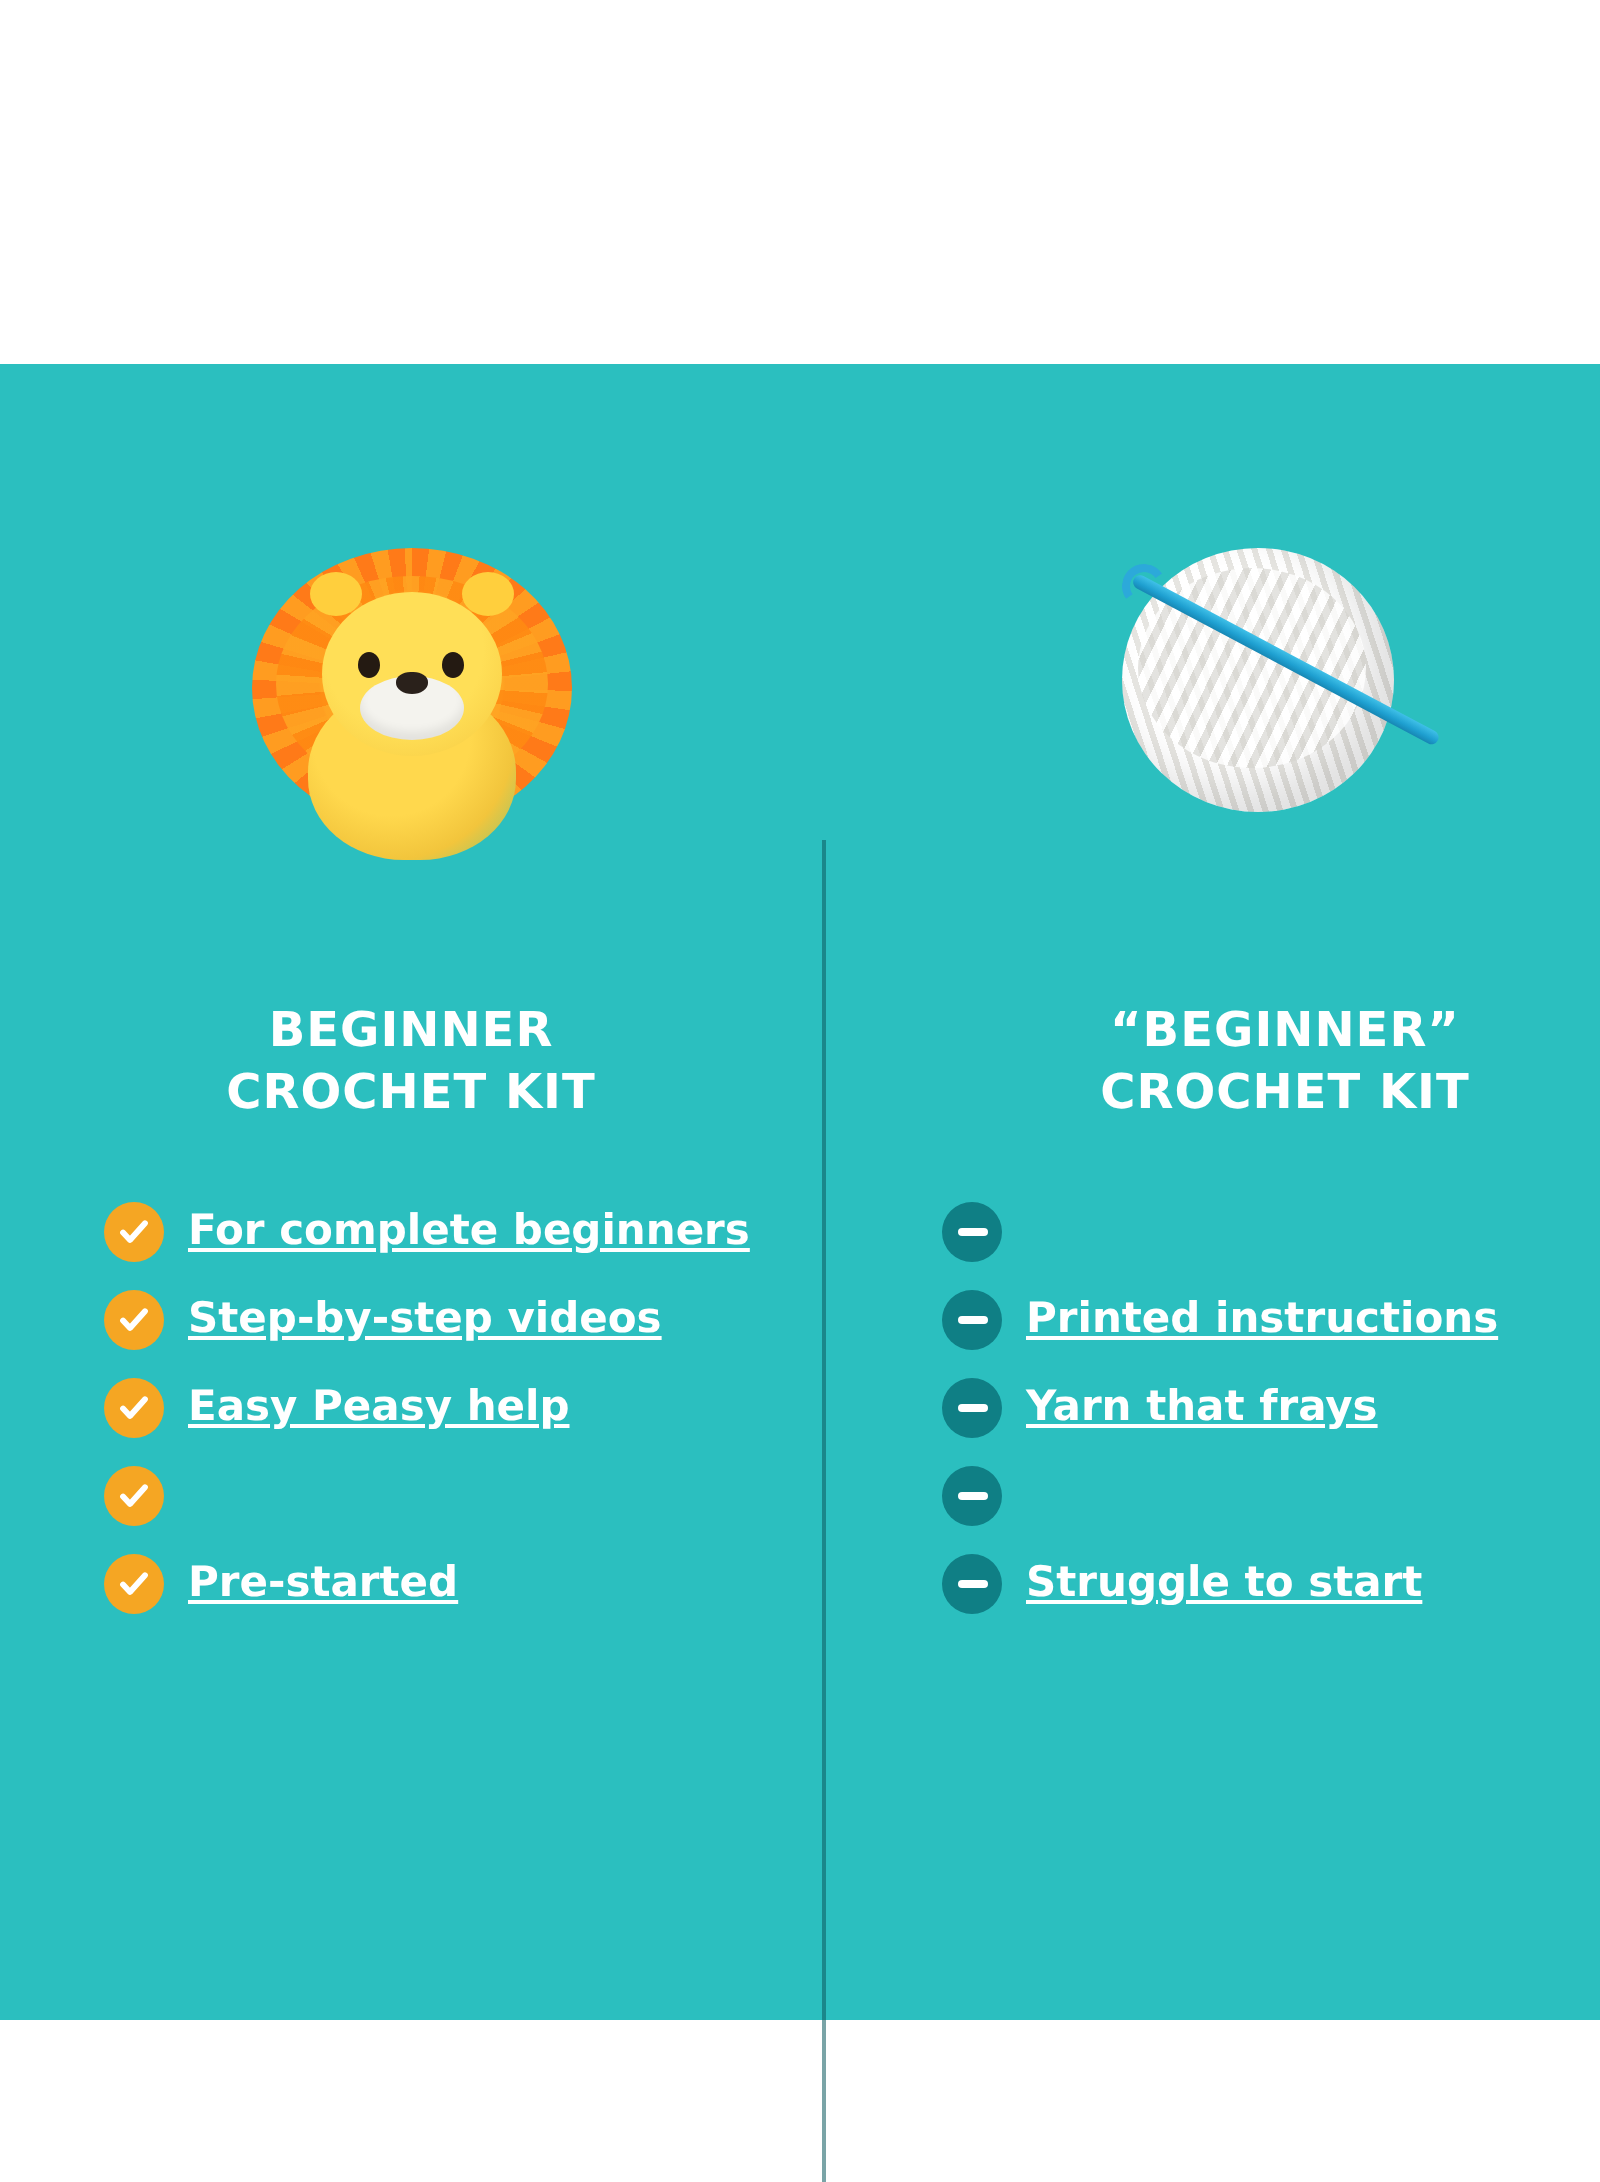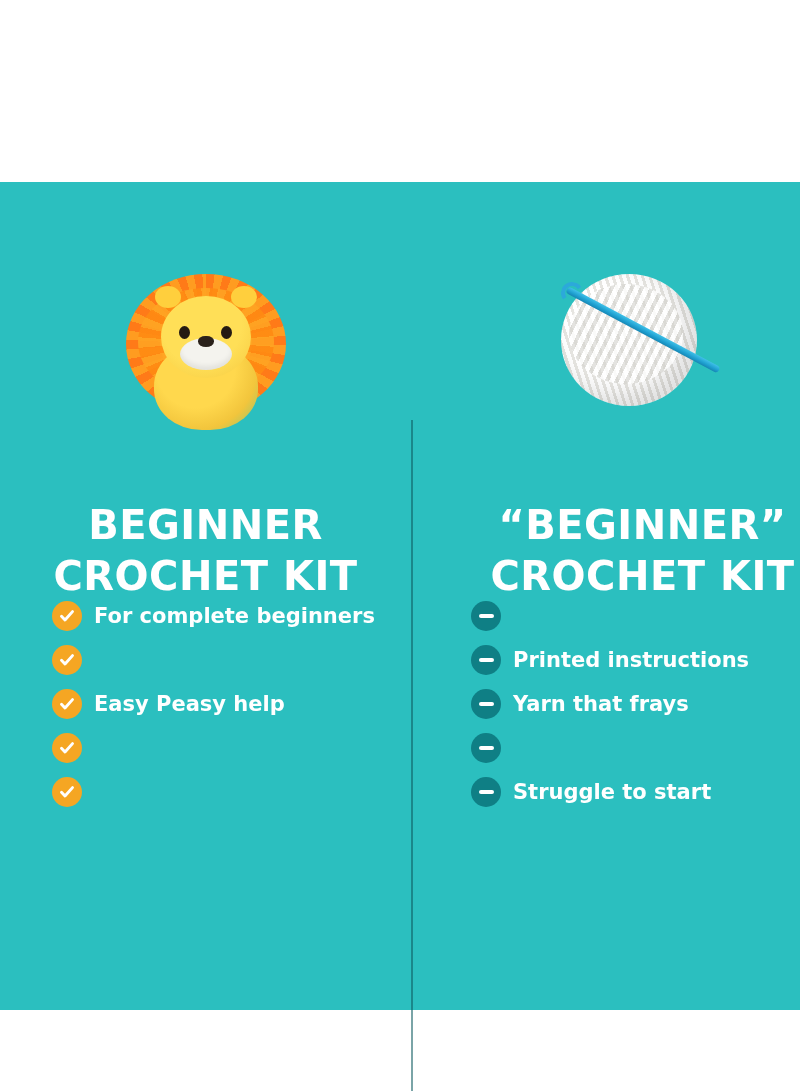--- a/index.html
+++ b/index.html
@@ -208,48 +208,49 @@
 
   
   .heading {
     position: absolute;
     top: 318px;
     width: 100%;
     text-align: center;
     color: #ffffff;
     font-family: "DejaVu Sans", sans-serif;
     font-weight: 700;
-    font-size: 40px;
+    font-size: 24px;
     line-height: 1.28;
     letter-spacing: 0.5px;
     text-transform: uppercase;
   }
   .heading .line { display: block; white-space: nowrap; }
 
   
   .list {
     position: absolute;
     top: 418px;
     width: 100%;
     padding: 0;
     margin: 0;
     list-style: none;
   }
   #col-left .list { padding-left: 52px; }
   #col-right .list { padding-left: 22px; }
 
   .list li {
     display: flex;
-    align-items: flex-end;
+    align-items: center;
     margin-bottom: 13px;
     color: #ffffff;
     font-family: "DejaVu Sans", sans-serif;
     font-weight: 700;
     font-size: 21px;
     line-height: 1.33;
+    text-decoration: underline;
   }
   .list li .text { max-width: 300px; }
 
   .badge {
     flex: 0 0 auto;
     width: 30px;
     height: 30px;
     border-radius: 50%;
     margin-right: 12px;
     margin-top: 1px;
@@ -309,20 +310,21 @@
               </svg>
           </span>
           <span class="text">For complete beginners</span>
         </li>
         <li>
           <span class="badge check">
             <svg width="18" height="18" viewBox="0 0 18 18" aria-hidden="true">
                 <path d="M3.5 9.3 L7 13 L14.5 4.6" fill="none" stroke="#ffffff" stroke-width="2.9" stroke-linecap="round" stroke-linejoin="round"></path>
               </svg>
           </span>
+          <span class="text">Step-by-step videos</span>
         </li>
         <li>
           <span class="badge check">
             <svg width="18" height="18" viewBox="0 0 18 18" aria-hidden="true">
                 <path d="M3.5 9.3 L7 13 L14.5 4.6" fill="none" stroke="#ffffff" stroke-width="2.9" stroke-linecap="round" stroke-linejoin="round"></path>
               </svg>
           </span>
           <span class="text">Easy Peasy help</span>
         </li>
         <li>
@@ -331,20 +333,21 @@
                 <path d="M3.5 9.3 L7 13 L14.5 4.6" fill="none" stroke="#ffffff" stroke-width="2.9" stroke-linecap="round" stroke-linejoin="round"></path>
               </svg>
           </span>
         </li>
         <li>
           <span class="badge check">
             <svg width="18" height="18" viewBox="0 0 18 18" aria-hidden="true">
                 <path d="M3.5 9.3 L7 13 L14.5 4.6" fill="none" stroke="#ffffff" stroke-width="2.9" stroke-linecap="round" stroke-linejoin="round"></path>
               </svg>
           </span>
+          <span class="text">Pre-started</span>
         </li>
       </ul>
     </div>
 
     <div class="column" id="col-right">
 
       <div class="art-wrap">
         <div class="yarn">
           <div class="ball"></div>
           <div class="hook">

